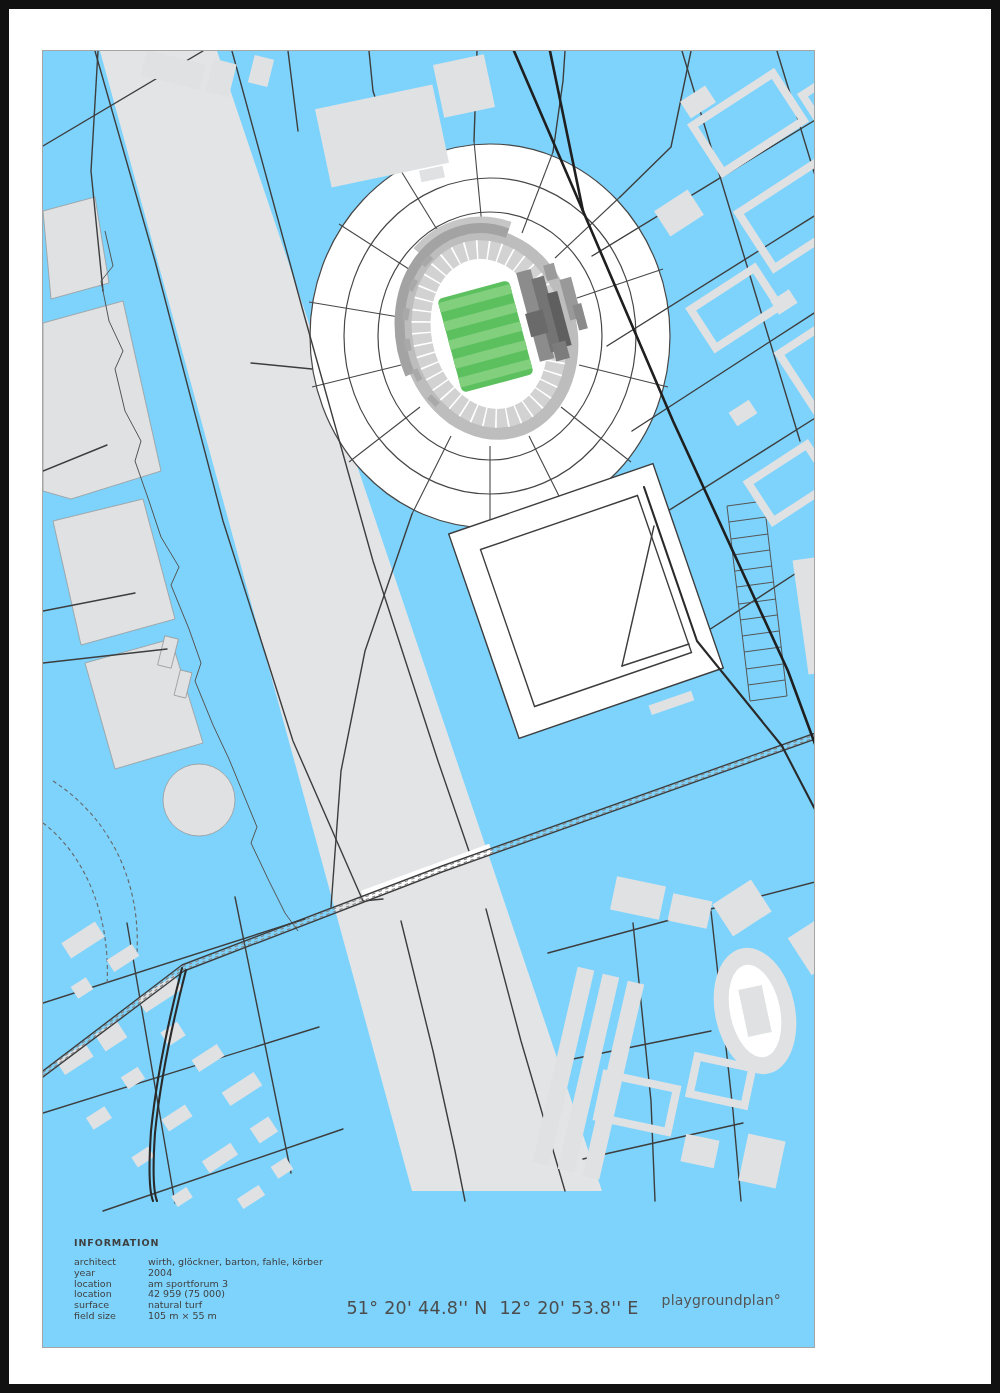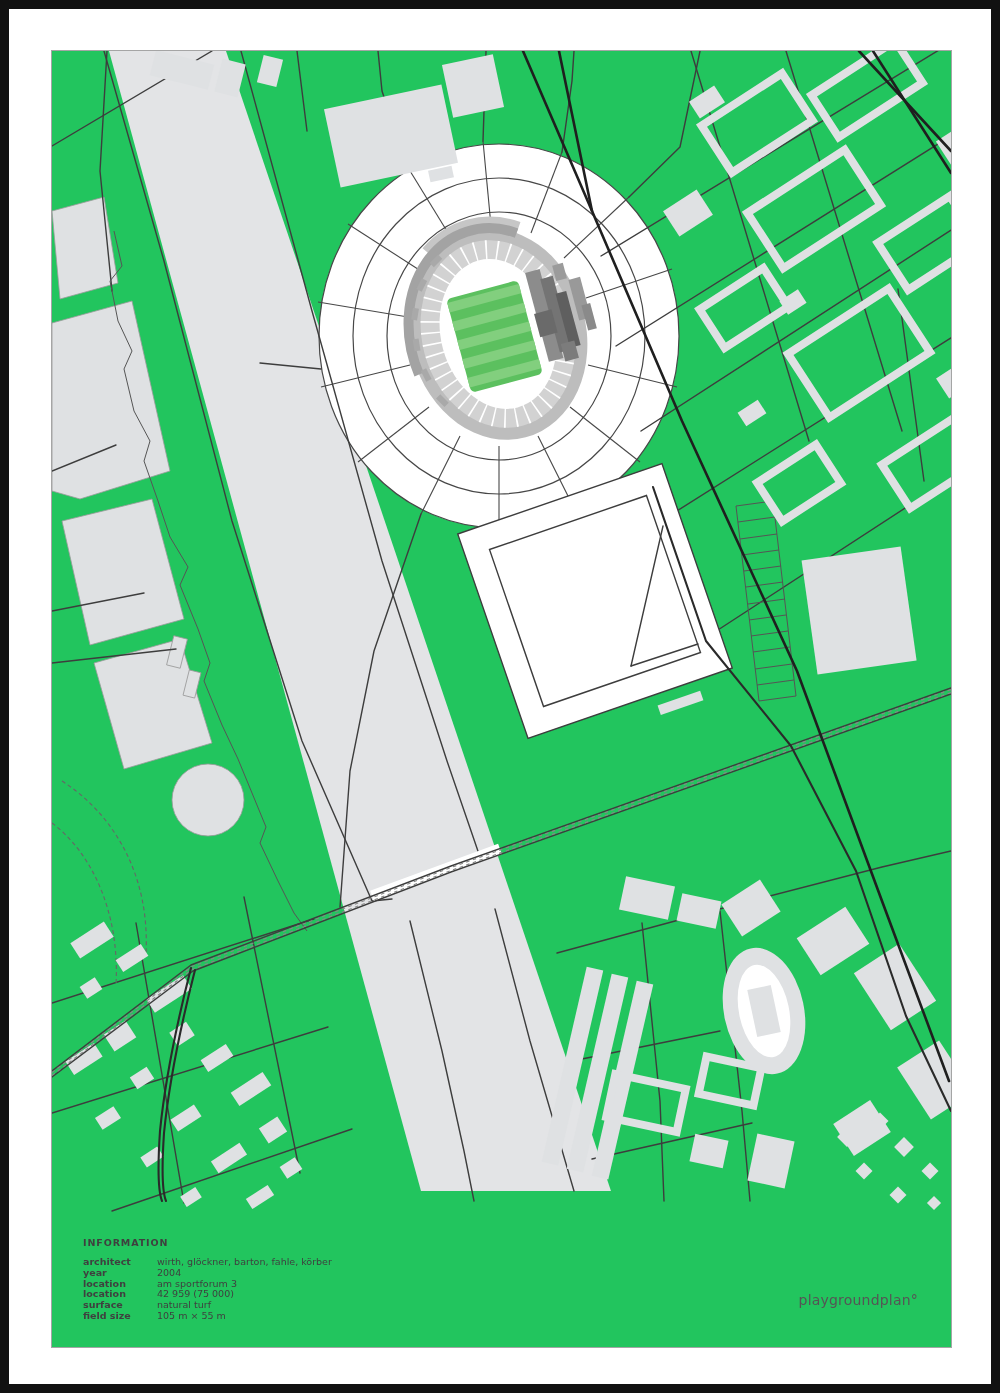--- a/index.html
+++ b/index.html
@@ -1,33 +1,33 @@
 <!DOCTYPE html>
 <html><head>
 <meta charset="utf-8">
 <style>
   html,body{margin:0;padding:0;background:#ffffff;}
   body{width:1000px;height:1393px;position:relative;font-family:"DejaVu Sans","Liberation Sans",sans-serif;}
   .poster{position:absolute;inset:0;background:#ffffff;border:9px solid #111111;box-sizing:border-box;}
-  .inner-box{position:absolute;left:42px;top:41px;width:901px;height:1298px;border:1px solid #a5a5a5;box-sizing:border-box;background:#22c55e;overflow:hidden;}
+  .inner-box{position:absolute;left:33px;top:41px;width:773px;height:1298px;border:1px solid #a5a5a5;box-sizing:border-box;background:#7dd3fc;overflow:hidden;}
   svg.map{position:absolute;left:0;top:0;width:899px;height:1296px;display:block;}
   .rd{stroke:#3d3d3d;stroke-width:1.4;fill:none;stroke-linecap:round;stroke-linejoin:round;}
   .thin{stroke:#555555;stroke-width:1;fill:none;stroke-linejoin:round;}
   .heavy{stroke:#1f1f1f;stroke-width:2.6;fill:none;stroke-linecap:round;stroke-linejoin:round;}
   .heavy2{stroke:#2a2a2a;stroke-width:2.1;fill:none;stroke-linecap:round;stroke-linejoin:round;}
   .dashp{stroke:#666666;stroke-width:1.1;fill:none;stroke-dasharray:4 3;}
   .tram{stroke:#868686;stroke-width:1.2;fill:none;stroke-dasharray:3.5 3.5;}
   .ring{stroke:#474747;stroke-width:1.2;fill:#ffffff;}
   .radial{stroke:#474747;stroke-width:1.1;}
   .fieldol{stroke:#9a9a9a;stroke-width:0.8;}
   .info{position:absolute;left:31px;top:1186px;color:#3f3f3f;}
   .info-heading{font-size:9.5px;font-weight:700;letter-spacing:.9px;}
   .info-table{margin-top:9px;}
   .info-row{display:flex;font-size:9.5px;line-height:10.8px;}
-  .info-row .lbl{width:74px;flex:none;font-weight:bold;}
+  .info-row .lbl{width:74px;flex:none;}
   .title{position:absolute;left:0;width:899px;text-align:center;top:1188px;font-size:52px;font-weight:700;letter-spacing:2px;color:#3a3a3a;}
   .coords{position:absolute;left:0;width:899px;text-align:center;top:1247px;font-size:17.5px;color:#4c4c4c;white-space:pre;letter-spacing:.3px;}
   .brand{position:absolute;right:33px;top:1241px;font-size:14px;font-weight:400;color:#555555;letter-spacing:.2px;}
 </style>
 </head>
 <body>
 
 <div class="poster">
   <div class="inner-box">
 
@@ -294,16 +294,17 @@
             <span class="lbl">surface</span>
             <span class="val">natural turf</span>
           </div>
         <div class="info-row">
             <span class="lbl">field size</span>
             <span class="val">105 m × 55 m</span>
           </div>
       </div>
     </div>
 
+    <div class="coords">51° 20' 44.8'' N  12° 20' 53.8'' E</div>
     <div class="brand">playgroundplan°</div>
 
   </div>
 </div>
 
 </body></html>

